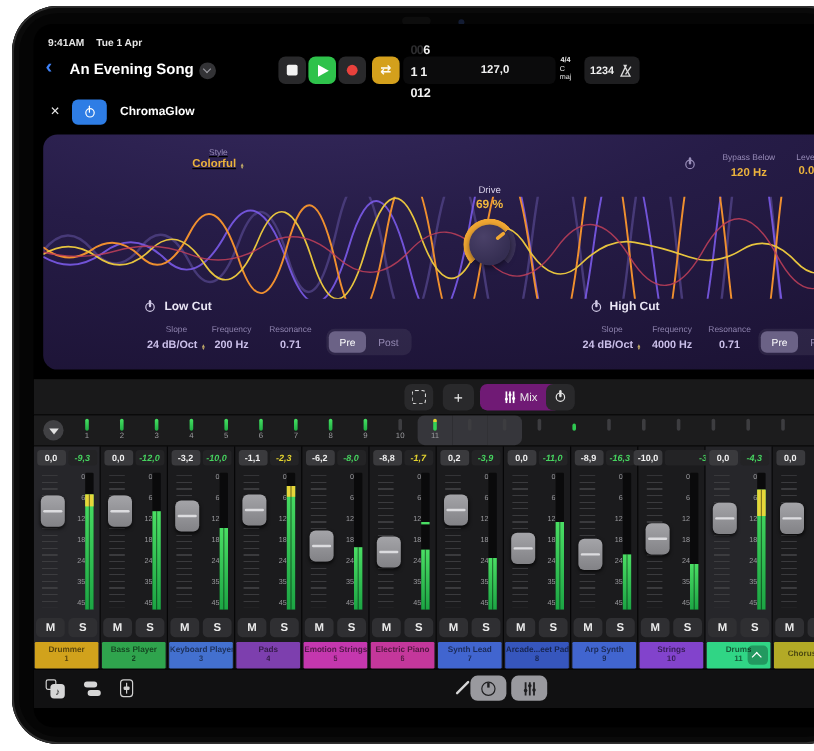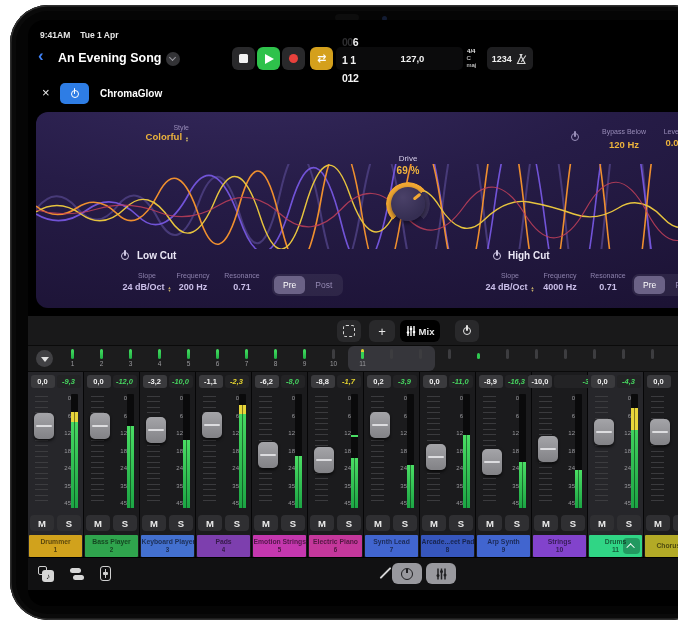--- a/index.html
+++ b/index.html
@@ -51,21 +51,21 @@
   .pwr::after{content:'';position:absolute;left:4.2px;top:-1px;width:1.6px;height:6px;background:currentColor;border-radius:1px;}
   
   .panel{position:relative;margin-left:8px;width:672px;height:196px;border-radius:12px;
     background:radial-gradient(130% 150% at 32% -25%, #362a5e 0%, #261c47 45%, #1b1233 100%);overflow:hidden;}
   .wave{position:absolute;left:0;top:52px;width:100%;height:85px;}
   .model-box{position:absolute;left:12px;top:8px;width:104px;height:37px;border-radius:8px;background:rgba(255,255,255,.055);padding:4px 0 0 10px;}
   .p-label{font-size:7px;color:#988cb8;}
   .p-gold{font-size:9.5px;font-weight:bold;color:#ecb33c;white-space:nowrap;}
   .stepper{display:inline-flex;flex-direction:column;margin-left:3px;vertical-align:1px;line-height:.8;}
   .stepper b{font-size:4px;color:#bfa968;}
-  .style-grp{position:absolute;left:93px;top:12px;width:60px;text-align:right;}
+  .style-grp{position:absolute;left:116px;top:12px;width:60px;text-align:center;text-decoration:underline;}
   .drive-grp{position:absolute;left:340px;top:42px;width:64px;text-align:center;z-index:3;}
   .drive-grp .dl{font-size:8px;color:#d6cfe8;text-align:center;}
   .drive-grp .dv{font-size:10px;font-weight:bold;color:#f0b63e;margin-top:2px;}
   .knob{position:absolute;left:350px;top:70px;width:44px;height:44px;z-index:3;}
   .ring{position:absolute;inset:0;border-radius:50%;
     background:conic-gradient(from 225deg, #f2a833 calc(var(--pct)*2.7deg), rgba(255,255,255,.10) calc(var(--pct)*2.7deg) 270deg, transparent 270deg 360deg);
     -webkit-mask:radial-gradient(closest-side, transparent 72%, #000 73%);
     mask:radial-gradient(closest-side, transparent 72%, #000 73%);}
   .knob-face{position:absolute;inset:5px;border-radius:50%;background:radial-gradient(circle at 35% 30%, #4a4168, #352e52 70%);box-shadow:0 2px 5px rgba(0,0,0,.5);}
   .pointer{position:absolute;left:50%;top:50%;width:2.5px;height:9px;margin-left:-1.25px;background:#f2a833;border-radius:2px;
@@ -296,21 +296,21 @@
         <div class="seg active">Pre</div>
         <div class="seg">Post</div>
       </div>
     </div>
 
     <div class="mix-toolbar">
       <div class="tb" style="left:309px;width:24px">
           <span class="dash-ic"></span>
         </div>
       <div class="tb" style="left:341px;width:26px;font-size:13px">+</div>
-      <div class="tb" style="left:372px;width:40px;background:#000000;font-size:9.5px;font-weight:bold">
+      <div class="tb" style="left:372px;width:68px;background:#701a75;font-size:9.5px;font-weight:normal">
         <svg class="mix-ic" width="10" height="10" viewBox="0 0 10 10">
           <line x1="2" y1="0" x2="2" y2="10"></line>
             <line x1="5" y1="0" x2="5" y2="10"></line>
             <line x1="8" y1="0" x2="8" y2="10"></line>
           <circle cx="2" cy="6.5" r="1.3"></circle>
             <circle cx="5" cy="3" r="1.3"></circle>
             <circle cx="8" cy="6" r="1.3"></circle>
         </svg>
         <span>Mix</span>
       </div>

